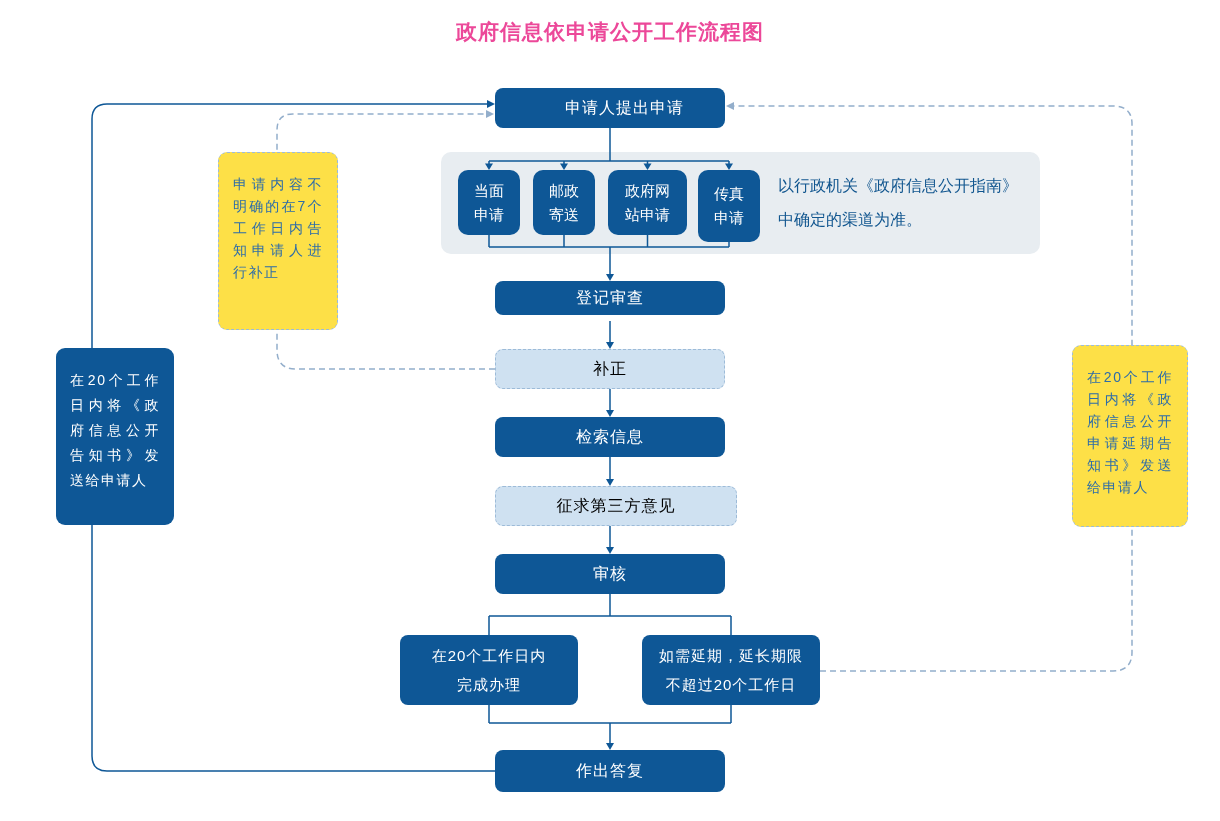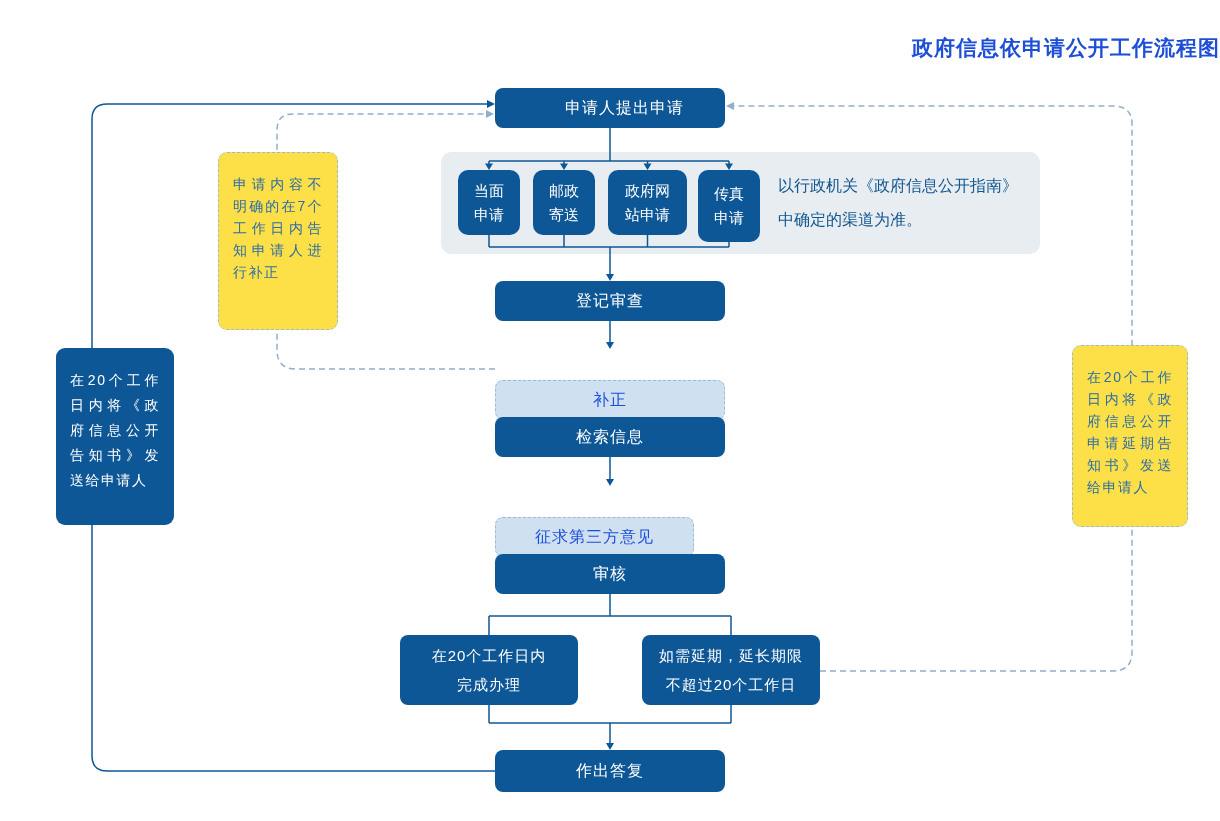--- a/index.html
+++ b/index.html
@@ -6,55 +6,54 @@
   #stage {
     position: relative;
     width: 1220px;
     height: 821px;
     background: #ffffff;
     font-family: "Liberation Sans", "DejaVu Sans", sans-serif;
     overflow: hidden;
   }
   #page-title {
     position: absolute;
-    top: 34px;
+    top: 18px;
     left: 0;
     width: 100%;
-    text-align: right;
+    text-align: center;
     font-size: 21px;
     font-weight: bold;
-    color: #1d4ed8;
+    color: #ec4899;
     letter-spacing: 1px;
   }
   .abs { position: absolute; box-sizing: border-box; }
   .node-dark {
     background: #0e5796;
     color: #ffffff;
     border-radius: 8px;
     display: flex;
     align-items: center;
     justify-content: center;
     font-size: 16px;
     letter-spacing: 1px;
     text-align: center;
     z-index: 3;
   }
   .node-light {
     background: #cfe1f1;
     border: 1.5px dashed #9dbbd8;
-    color: #1d4ed8;
+    color: #000000;
     border-radius: 8px;
     display: flex;
     align-items: center;
     justify-content: center;
     font-size: 16px;
     letter-spacing: 1px;
     text-align: center;
     z-index: 3;
-    margin-top: 31px;
   }
   .channel-box {
     background: #0e5796;
     color: #ffffff;
     border-radius: 10px;
     display: flex;
     align-items: center;
     justify-content: center;
     font-size: 15px;
     line-height: 24px;
@@ -182,33 +181,33 @@
 站申请</span>
   </div>
   <div class="abs channel-box" style="left:698px; top:170px; width:62px; height:72px;">
     <span>传真
 申请</span>
   </div>
 
   <div class="abs channel-note" style="left:778px; top:169px; width:262px;">以行政机关《政府信息公开指南》
 中确定的渠道为准。</div>
 
-  <div class="abs node-dark" style="left:495px; top:281px; width:230px; height:40px;">
+  <div class="abs node-dark" style="left:495px; top:281px; width:230px; height:34px;">
     <span>登记审查</span>
   </div>
 
   <div class="abs node-light" style="left:495px; top:349px; width:230px; height:40px;">
     <span>补正</span>
   </div>
 
   <div class="abs node-dark" style="left:495px; top:417px; width:230px; height:40px;">
     <span>检索信息</span>
   </div>
 
-  <div class="abs node-light" style="left:495px; top:486px; width:199px; height:40px;">
+  <div class="abs node-light" style="left:495px; top:486px; width:242px; height:40px;">
     <span>征求第三方意见</span>
   </div>
 
   <div class="abs node-dark" style="left:495px; top:554px; width:230px; height:40px;">
     <span>审核</span>
   </div>
 
   <div class="abs node-dark two-line" style="left:400px; top:635px; width:178px; height:70px;">
     <span>在20个工作日内
 完成办理</span>

